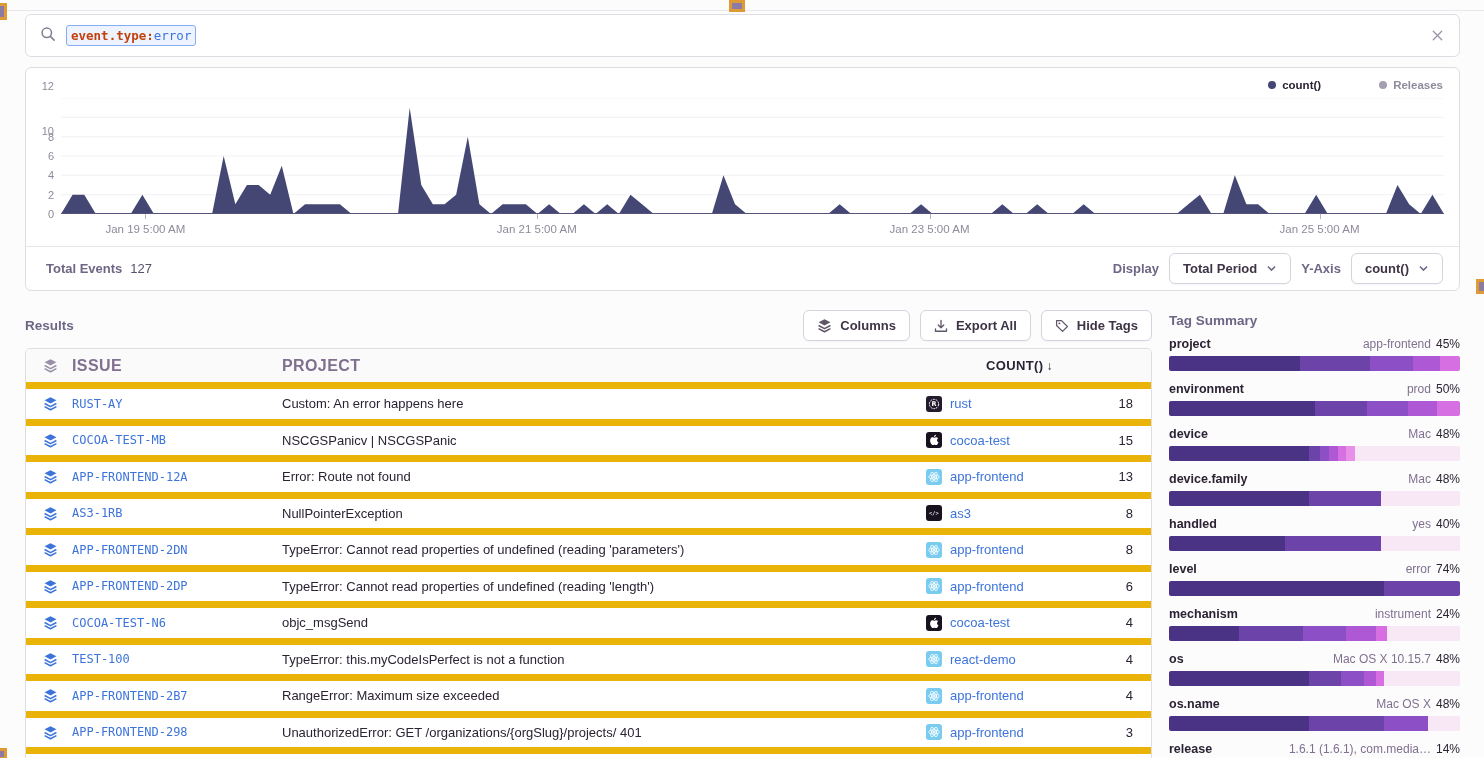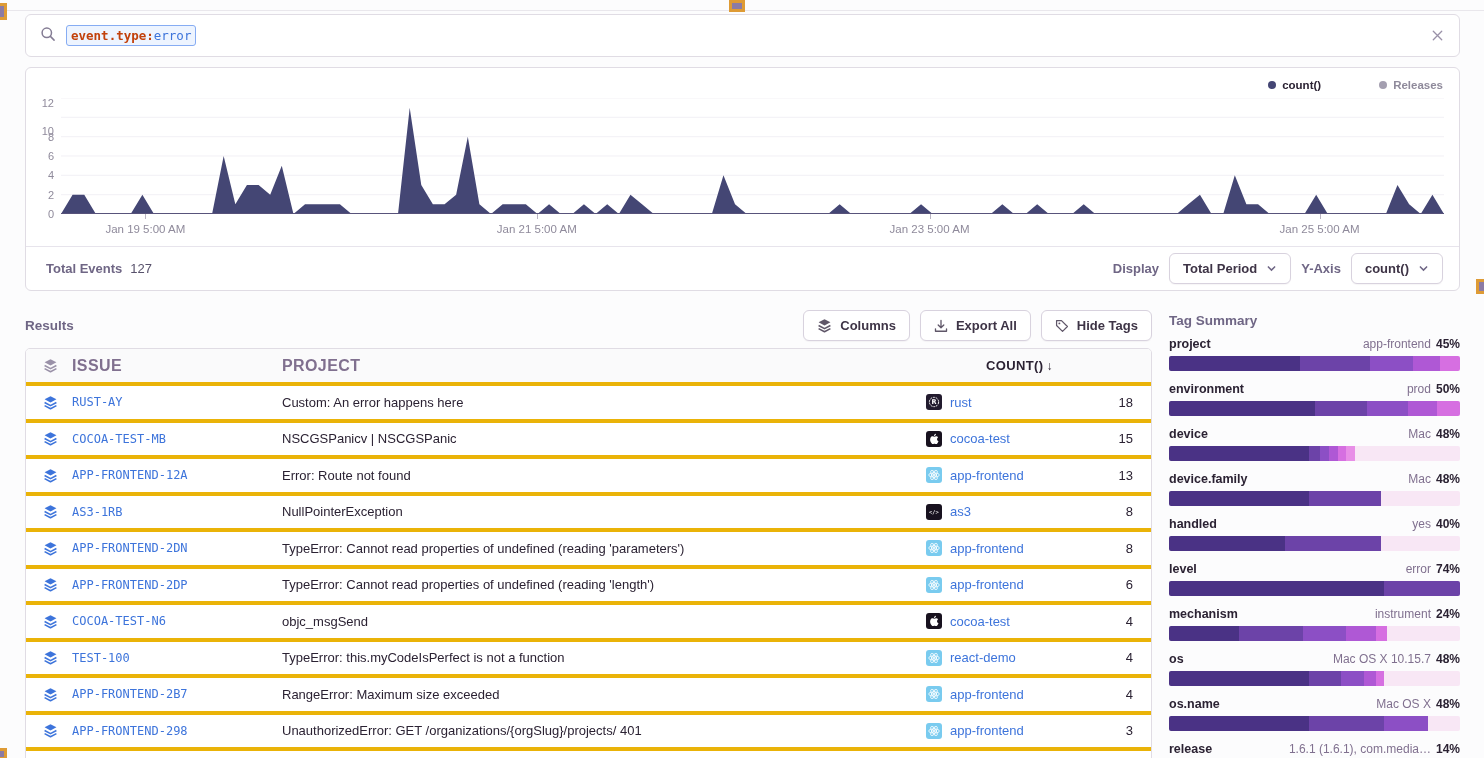--- a/index.html
+++ b/index.html
@@ -50,39 +50,39 @@
   .btn .chev { display:flex; margin-left:1px; }
 
   
   .lower { display:flex; gap:17px; margin-top:12px; }
   .results-col { width:1127px; flex:none; }
   .results-header { height:45px; display:flex; align-items:center; }
   .results-title { font-size:13.5px; font-weight:700; color:#6F6685; }
   .results-actions { margin-left:auto; display:flex; gap:10px; }
 
   .tbl { background:#fff; border:1px solid #E0DCE4; border-radius:5px; overflow:hidden; }
-  .tr { display:grid; grid-template-columns:46px 210px 1fr 145px 80px; align-items:center; height:36.5px; border-top:4px solid #eab308; }
+  .tr { display:grid; grid-template-columns:46px 210px 1fr 145px 80px; align-items:center; height:36.5px; border-top:7px solid #eab308; }
   .tr.thead { height:33px; border-top:none; background:#FAFAFB; }
   .th { font-size:16px; font-weight:700; letter-spacing:.4px; color:#80708F; text-transform:uppercase; }
   .cell-icon { padding-left:17px; display:flex; align-items:center; }
   .cell-issue { font-family:"DejaVu Sans Mono", monospace; font-size:12px; color:#3D74DB; cursor:pointer; white-space:nowrap; overflow:hidden; }
   .cell-title { font-size:13px; color:#2B2233; white-space:nowrap; overflow:hidden; }
   .cell-project { display:flex; align-items:center; gap:8px; font-size:13px; color:#3D74DB; cursor:pointer; }
   .cell-count { font-size:13px; color:#2B2233; text-align:right; padding-right:18px; }
   .th.cell-count { display:flex; justify-content:flex-end; align-items:center; gap:3px; }
   .pic { width:16px; height:16px; border-radius:3px; display:inline-flex; align-items:center; justify-content:center; flex:none; }
 
   
   .tags-col { flex:1; padding-top:10px; }
   .tags-title { font-size:13.5px; font-weight:700; color:#6F6685; margin-bottom:9px; }
   .tag-item { margin-bottom:11px; }
   .tag-head { display:flex; align-items:baseline; height:17px; margin-bottom:2px; }
   .tag-name { font-size:12.5px; font-weight:700; color:#2B2233; }
   .tag-topvalue { margin-left:auto; font-size:12px; color:#80708F; white-space:nowrap; }
-  .tag-pct { font-size:12px; font-weight:700; color:#2B2233; margin-left:5px; }
+  .tag-pct { font-size:12px; font-weight:400; color:#2B2233; margin-left:5px; }
   .tag-bar { height:15px; border-radius:2px; overflow:hidden; display:flex; width:100%; }
   .tag-seg { height:100%; flex:none; cursor:pointer; }
 </style>
 </head>
 <body>
 
 <div class="hairline-top"></div>
 <div class="handle h-top"></div>
 <div class="handle h-left"></div>
 <div class="handle h-right"></div>
@@ -115,21 +115,21 @@
         </span>
       </div>
     <div class="plot">
       <div class="ylabels" id="ylabels">
           <div style="bottom: -6px;">0</div>
           <div style="bottom: 13.3333px;">2</div>
           <div style="bottom: 32.6667px;">4</div>
           <div style="bottom: 52px;">6</div>
           <div style="bottom: 71.3333px;">8</div>
           <div style="bottom: 77px;">10</div>
-          <div style="bottom: 105px;">12</div>
+          <div style="bottom: 122px;">12</div>
         </div>
       <svg class="area" id="area-svg" viewBox="0 0 1385 116" preserveAspectRatio="none">
           <line x1="0" x2="1385" y1="96.7" y2="96.7" stroke="#F2F0F5" stroke-width="1"></line>
           <line x1="0" x2="1385" y1="77.3" y2="77.3" stroke="#F2F0F5" stroke-width="1"></line>
           <line x1="0" x2="1385" y1="58.0" y2="58.0" stroke="#F2F0F5" stroke-width="1"></line>
           <line x1="0" x2="1385" y1="38.7" y2="38.7" stroke="#F2F0F5" stroke-width="1"></line>
           <line x1="0" x2="1385" y1="19.3" y2="19.3" stroke="#F2F0F5" stroke-width="1"></line>
           <line x1="0" x2="1385" y1="0.0" y2="0.0" stroke="#F2F0F5" stroke-width="1"></line>
           <polygon points="0,116 0.0,116.0 11.6,96.7 23.3,96.7 34.9,116.0 46.6,116.0 58.2,116.0 69.8,116.0 81.5,96.7 93.1,116.0 104.7,116.0 116.4,116.0 128.0,116.0 139.7,116.0 151.3,116.0 162.9,58.0 174.6,106.3 186.2,87.0 197.9,87.0 209.5,96.7 221.1,67.7 232.8,116.0 244.4,106.3 256.1,106.3 267.7,106.3 279.3,106.3 291.0,116.0 302.6,116.0 314.2,116.0 325.9,116.0 337.5,116.0 349.2,9.7 360.8,87.0 372.4,106.3 384.1,106.3 395.7,96.7 407.4,38.7 419.0,106.3 430.6,116.0 442.3,106.3 453.9,106.3 465.5,106.3 477.2,116.0 488.8,106.3 500.5,116.0 512.1,116.0 523.7,106.3 535.4,116.0 547.0,106.3 558.7,116.0 570.3,96.7 581.9,106.3 593.6,116.0 605.2,116.0 616.8,116.0 628.5,116.0 640.1,116.0 651.8,116.0 663.4,77.3 675.0,106.3 686.7,116.0 698.3,116.0 710.0,116.0 721.6,116.0 733.2,116.0 744.9,116.0 756.5,116.0 768.2,116.0 779.8,106.3 791.4,116.0 803.1,116.0 814.7,116.0 826.3,116.0 838.0,116.0 849.6,116.0 861.3,106.3 872.9,116.0 884.5,116.0 896.2,116.0 907.8,116.0 919.5,116.0 931.1,116.0 942.7,106.3 954.4,116.0 966.0,116.0 977.6,106.3 989.3,116.0 1000.9,116.0 1012.6,116.0 1024.2,106.3 1035.8,116.0 1047.5,116.0 1059.1,116.0 1070.8,116.0 1082.4,116.0 1094.0,116.0 1105.7,116.0 1117.3,116.0 1128.9,106.3 1140.6,96.7 1152.2,116.0 1163.9,116.0 1175.5,77.3 1187.1,106.3 1198.8,106.3 1210.4,116.0 1222.1,116.0 1233.7,116.0 1245.3,116.0 1257.0,96.7 1268.6,116.0 1280.3,116.0 1291.9,116.0 1303.5,116.0 1315.2,116.0 1326.8,116.0 1338.4,87.0 1350.1,106.3 1361.7,116.0 1373.4,96.7 1385.0,116.0 1385,116" fill="#444674"></polygon>
           <line x1="0" x2="1385" y1="115.5" y2="115.5" stroke="#57527A" stroke-width="1"></line>

